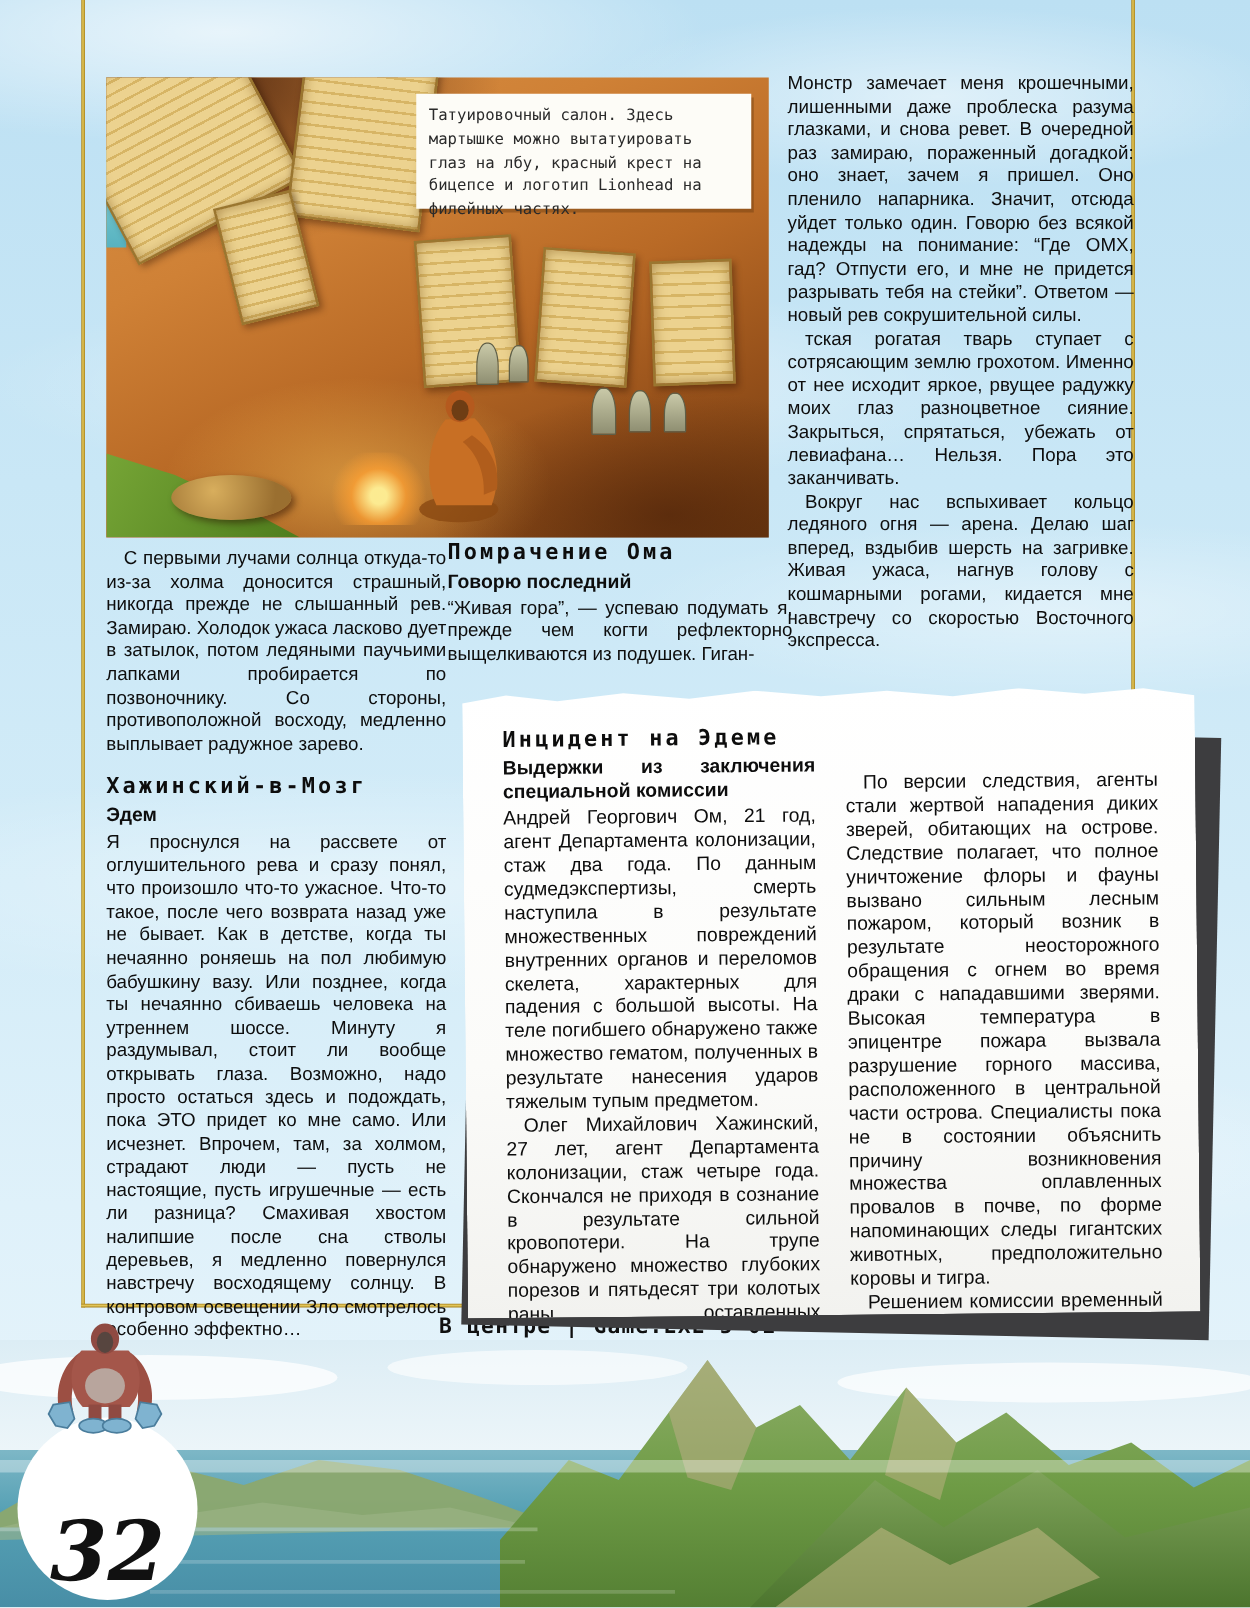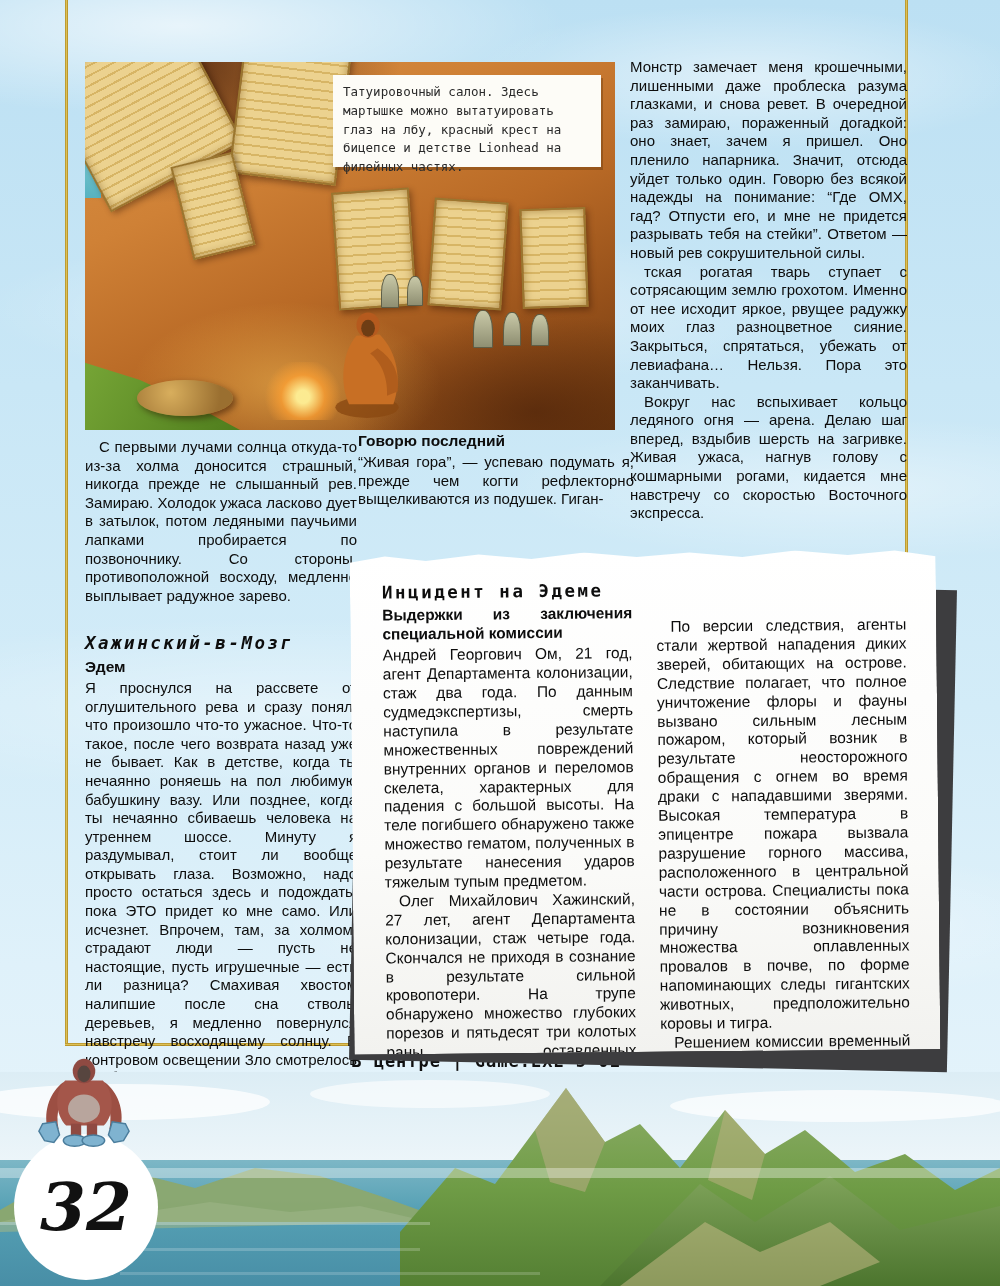--- a/index.html
+++ b/index.html
@@ -39,42 +39,42 @@
   .caption-box { position:absolute; left:248px; top:13px; width:268px; height:92px; background:#fdfcf7;
     padding:8px 10px; box-shadow:2px 3px 0 rgba(90,50,10,.35); }
   .caption-box p { font-family:"DejaVu Sans Mono", monospace; font-size:12.5px; line-height:1.5; color:#2a2a2a; }
   
   .col { position:absolute; z-index:2; color:#0d0d0d; font-size:15px; line-height:1.24; text-align:justify; }
   .col p { margin:0; }
   .col p + p, p.ind { text-indent:14px; }
   .mono-head { font-family:"DejaVu Sans Mono", monospace; font-weight:bold; font-size:17.5px; letter-spacing:2.5px; margin:0 0 3px; color:#0d0d0d; white-space:nowrap; }
   .sub-head { font-weight:bold; font-size:15.5px; line-height:1.22; margin:0 0 2px; }
   .col-left  { left:85px;  top:438px; width:272px; }
-  .col-left .mono-head { margin-top:28px;font-style:italic; }
+  .col-left .mono-head { margin-top:14px; }
   .col-mid   { left:358px; top:432px; width:276px; }
   .col-right { left:630px; top:58px;  width:277px; }
   
-  .incident-wrap { position:absolute; left:352px; top:550px; width:586px; height:502px; z-index:3;padding-left:29px; }
+  .incident-wrap { position:absolute; left:372px; top:550px; width:586px; height:502px; z-index:3;padding-left:29px; }
   .incident-shadow { position:absolute; left:2px; top:34px; right:-14px; bottom:-14px; background:#3d3d3f; transform:rotate(1.2deg); }
   .incident-paper { position:absolute; inset:0; background:linear-gradient(180deg,#ffffff 0%,#fbfbf9 60%,#f2f2ef 100%);
     transform:rotate(-0.55deg);
     clip-path:polygon(0 10px, 6% 4px, 13% 9px, 22% 3px, 31% 8px, 40% 2px, 49% 7px, 58% 3px, 67% 8px, 76% 2px, 85% 7px, 93% 3px, 100% 9px, 100% 100%, 0 100%);
     padding:30px 24px 0 32px; display:flex; gap:24px; overflow:hidden; }
   .inc-col { width:250px; font-size:15.5px; line-height:1.22; text-align:justify; color:#0d0d0d; }
   .inc-col p { margin:0; }
   .inc-col-right { padding-top:38px; }
   
   .footer { position:absolute; left:66px; top:1051px; width:840px; text-align:center; z-index:2;
     font-family:"DejaVu Sans Mono", monospace; font-weight:bold; font-size:17px; letter-spacing:1px; color:#101010; }
   
   .landscape { position:absolute; left:0; top:1072px; width:1000px; height:214px; z-index:2; }
   .landscape svg { display:block; }
   
   .page-circle { position:absolute; left:14px; top:1134px; width:144px; height:146px; background:#fff; border-radius:50%; z-index:4;
-    display:flex; align-items:center; justify-content:center; }
+    display:flex; align-items:flex-end; justify-content:center; }
   .page-num { font-family:"DejaVu Serif", serif; font-weight:bold; font-style:italic; font-size:66px; color:#111; }
   .mascot { position:absolute; left:26px; top:1056px; width:116px; height:94px; z-index:5; }
 </style>
 </head>
 <body>
 
 <div class="page">
 
   <div class="gold" style="left:65px; top:0; width:3px; height:1046px;"></div>
   <div class="gold" style="left:905px; top:0; width:3px; height:1046px;"></div>
@@ -97,38 +97,39 @@
     <div class="rockpile"></div>
     <div class="fire"></div>
     <svg class="ape-sit" viewBox="0 0 100 110" style="position:absolute; left:228px; top:242px; width:108px; height:116px;">
       <ellipse cx="50" cy="98" rx="30" ry="10" fill="#8a4812" opacity="0.8"></ellipse>
       <path d="M40,30 C26,46 24,76 33,95 L75,95 C83,72 79,46 62,29 Z" fill="#c86f24"></path>
       <path d="M60,42 C75,52 81,66 79,83 L69,87 C70,68 62,54 53,47 Z" fill="#b05d1c"></path>
       <ellipse cx="51" cy="20" rx="11" ry="12" fill="#b55a1e"></ellipse>
       <ellipse cx="51" cy="23" rx="6.5" ry="8" fill="#6e3d14"></ellipse>
     </svg>
     <div class="caption-box">
-      <p>Татуировочный салон. Здесь мартышке можно вытатуировать глаз на лбу, красный крест на бицепсе и детстве Lionhead на филейных частях.</p>
+      <p>Татуировочный салон. Здесь мартышке можно вытатуировать глаз на лбу, красный крест на бицепсе и логотип Lionhead на филейных частях.</p>
     </div>
   </div>
 
   <div class="col col-right">
     <p>Монстр замечает меня крошечными, лишенными даже проблеска разума глазками, и снова ревет. В очередной раз замираю, пораженный догадкой: оно знает, зачем я пришел. Оно пленило напарника. Значит, отсюда уйдет только один. Говорю без всякой надежды на понимание: “Где ОМХ, гад? Отпусти его, и мне не придется разрывать тебя на стейки”. Ответом — новый рев сокрушительной силы.</p>
     <p>тская рогатая тварь ступает с сотрясающим землю грохотом. Именно от нее исходит яркое, рвущее радужку моих глаз разноцветное сияние. Закрыться, спрятаться, убежать от левиафана… Нельзя. Пора это заканчивать.</p>
     <p>Вокруг нас вспыхивает кольцо ледяного огня — арена. Делаю шаг вперед, вздыбив шерсть на загривке. Живая ужаса, нагнув голову с кошмарными рогами, кидается мне навстречу со скоростью Восточного экспресса.</p>
   </div>
 
   <div class="col col-left">
     <p class="ind">С первыми лучами солнца откуда-то из-за холма доносится страшный, никогда прежде не слышанный рев. Замираю. Холодок ужаса ласково дует в затылок, потом ледяными паучьими лапками пробирается по позвоночнику. Со стороны, противоположной восходу, медленно выплывает радужное зарево.</p>
     <h3 class="mono-head">Хажинский-в-Мозг</h3>
     <h4 class="sub-head">Эдем</h4>
     <p style="text-indent:0;">Я проснулся на рассвете от оглушительного рева и сразу понял, что произошло что-то ужасное. Что-то такое, после чего возврата назад уже не бывает. Как в детстве, когда ты нечаянно роняешь на пол любимую бабушкину вазу. Или позднее, когда ты нечаянно сбиваешь человека на утреннем шоссе. Минуту я раздумывал, стоит ли вообще открывать глаза. Возможно, надо просто остаться здесь и подождать, пока ЭТО придет ко мне само. Или исчезнет. Впрочем, там, за холмом, страдают люди — пусть не настоящие, пусть игрушечные — есть ли разница? Смахивая хвостом налипшие после сна стволы деревьев, я медленно повернулся навстречу восходящему солнцу. В контровом освещении Зло смотрелось особенно эффектно…</p>
   </div>
 
   <div class="col col-mid">
+    <h3 class="mono-head">Помрачение Ома</h3>
     <h4 class="sub-head">Говорю последний</h4>
     <p style="text-indent:0;">“Живая гора”, — успеваю подумать я, прежде чем когти рефлекторно выщелкиваются из подушек. Гиган-</p>
   </div>
 
   <div class="incident-wrap">
     <div class="incident-shadow"></div>
     <div class="incident-paper">
       <div class="inc-col">
         <h3 class="mono-head">Инцидент на Эдеме</h3>
         <h4 class="sub-head">Выдержки из заключения специальной комиссии</h4>

